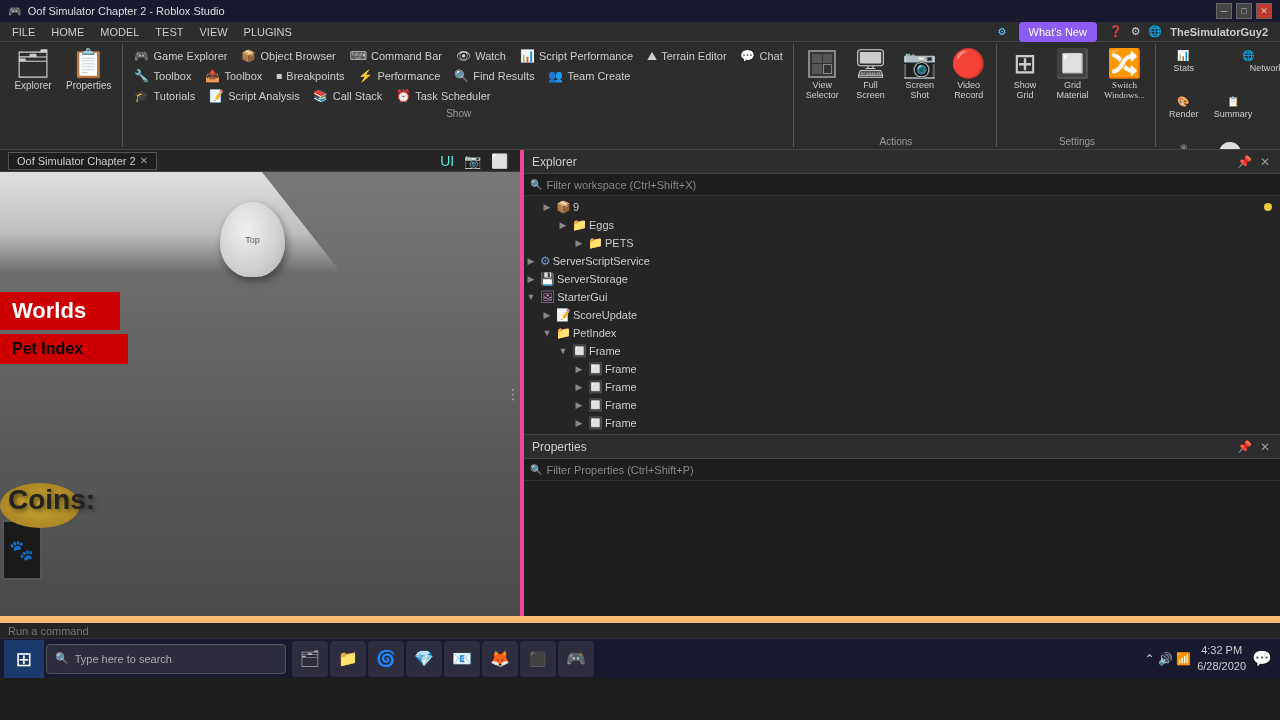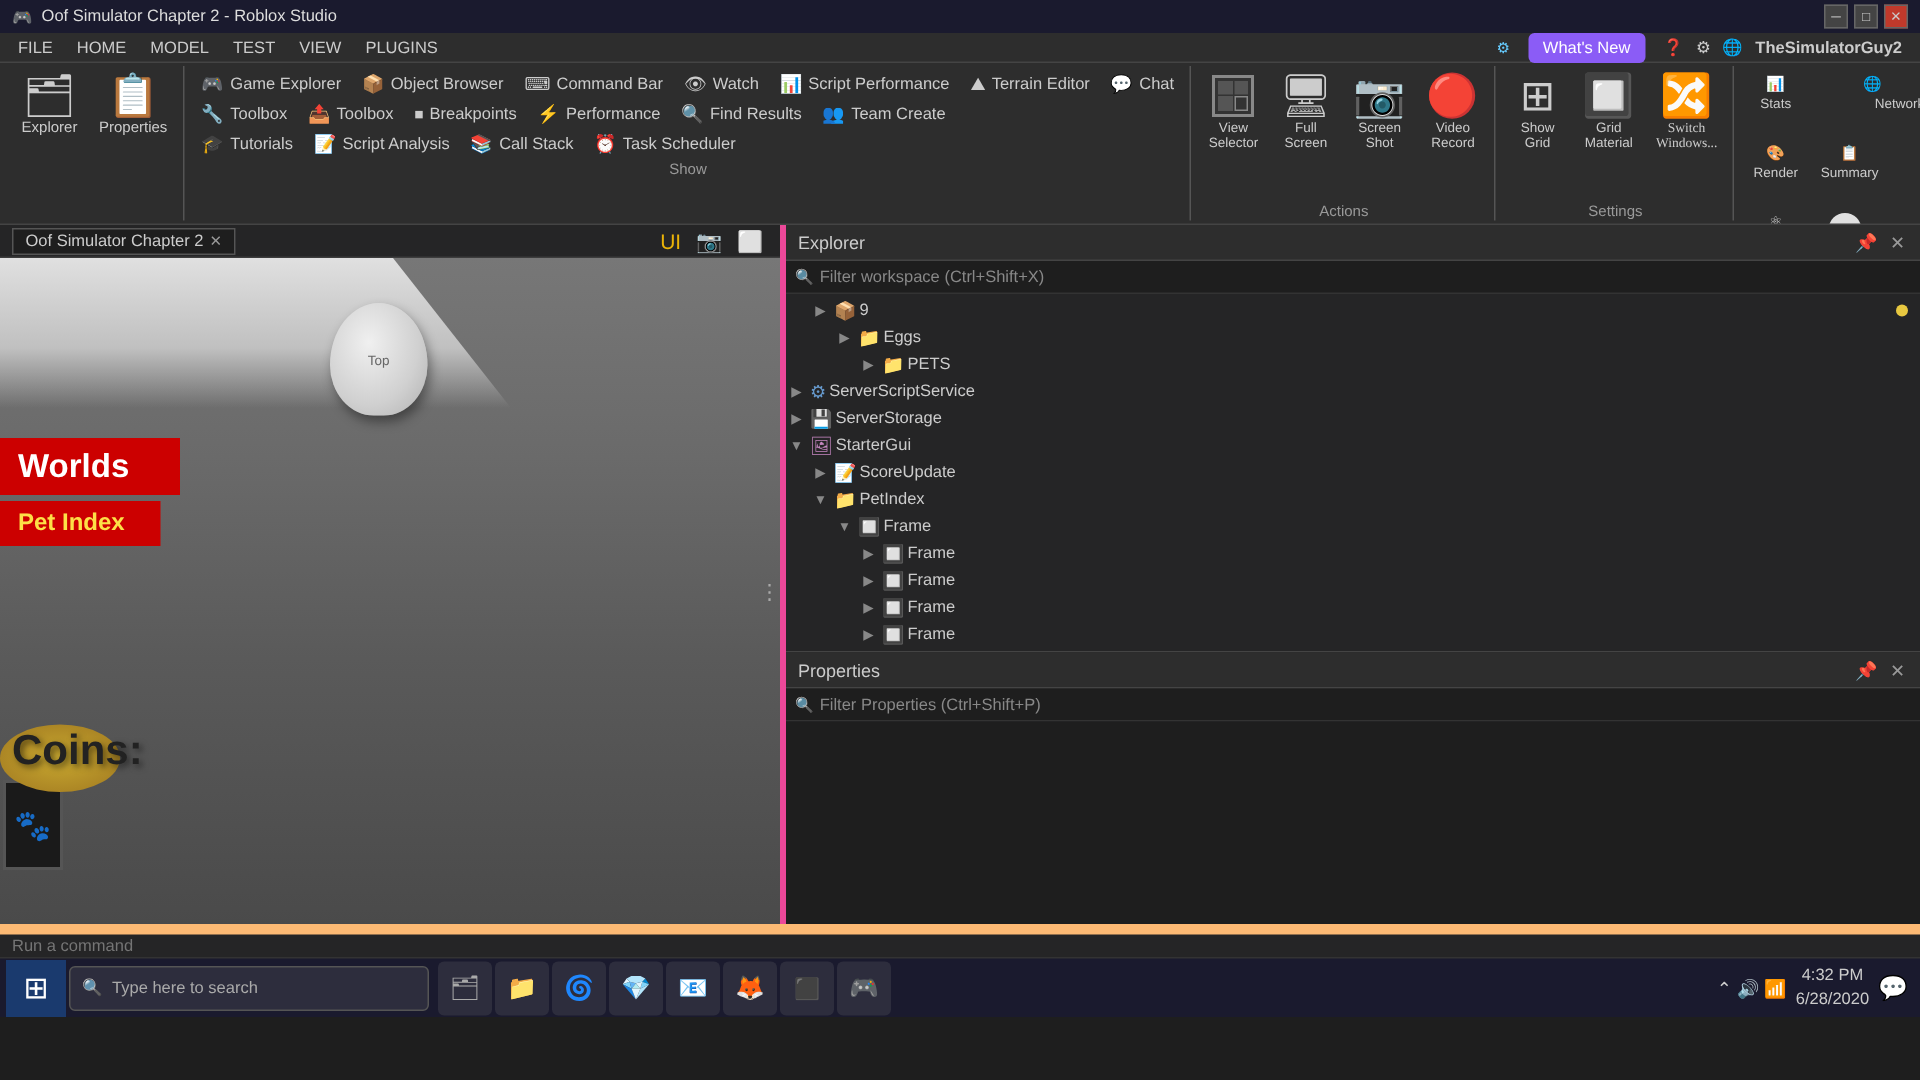--- a/index.html
+++ b/index.html
@@ -142,21 +142,21 @@
       gap: 4px;
       padding: 2px 8px;
       background: #1e1e1e;
       border: 1px solid #555;
       font-size: 11px;
       color: #ccc;
       cursor: pointer;
     }
     .tab-item .close-x { font-size: 10px; color: #999; }
     .tab-controls { display: flex; gap: 4px; margin-left: auto; }
-    .tab-ctrl-btn { font-size: 14px; color: #eab308; cursor: pointer; padding: 0 3px; }
+    .tab-ctrl-btn { font-size: 14px; color: #5eead4; cursor: pointer; padding: 0 3px; }
     
     #viewport-canvas {
       width: 524px;
       height: calc(100% - 22px);
       background: linear-gradient(135deg, #7a7a7a 0%, #5a5a5a 50%, #4a4a4a 100%);
       position: relative;
       overflow: hidden;
     }
 
     
@@ -186,25 +186,25 @@
       font-size: 22px;
       font-weight: bold;
       padding: 6px 12px;
       width: 120px;
     }
     .pet-index-btn {
       position: absolute;
       top: 162px;
       left: 0;
       background: #cc0000;
-      color: #fde047;
+      color: #000000;
       font-size: 16px;
       font-weight: bold;
       padding: 6px 12px;
-      width: 107px;
+      width: 128px;
     }
     .pet-icon {
       position: absolute;
       top: 348px;
       left: 2px;
       width: 40px;
       height: 60px;
       background: #1a1a1a;
       border: 2px solid #555;
       display: flex;

